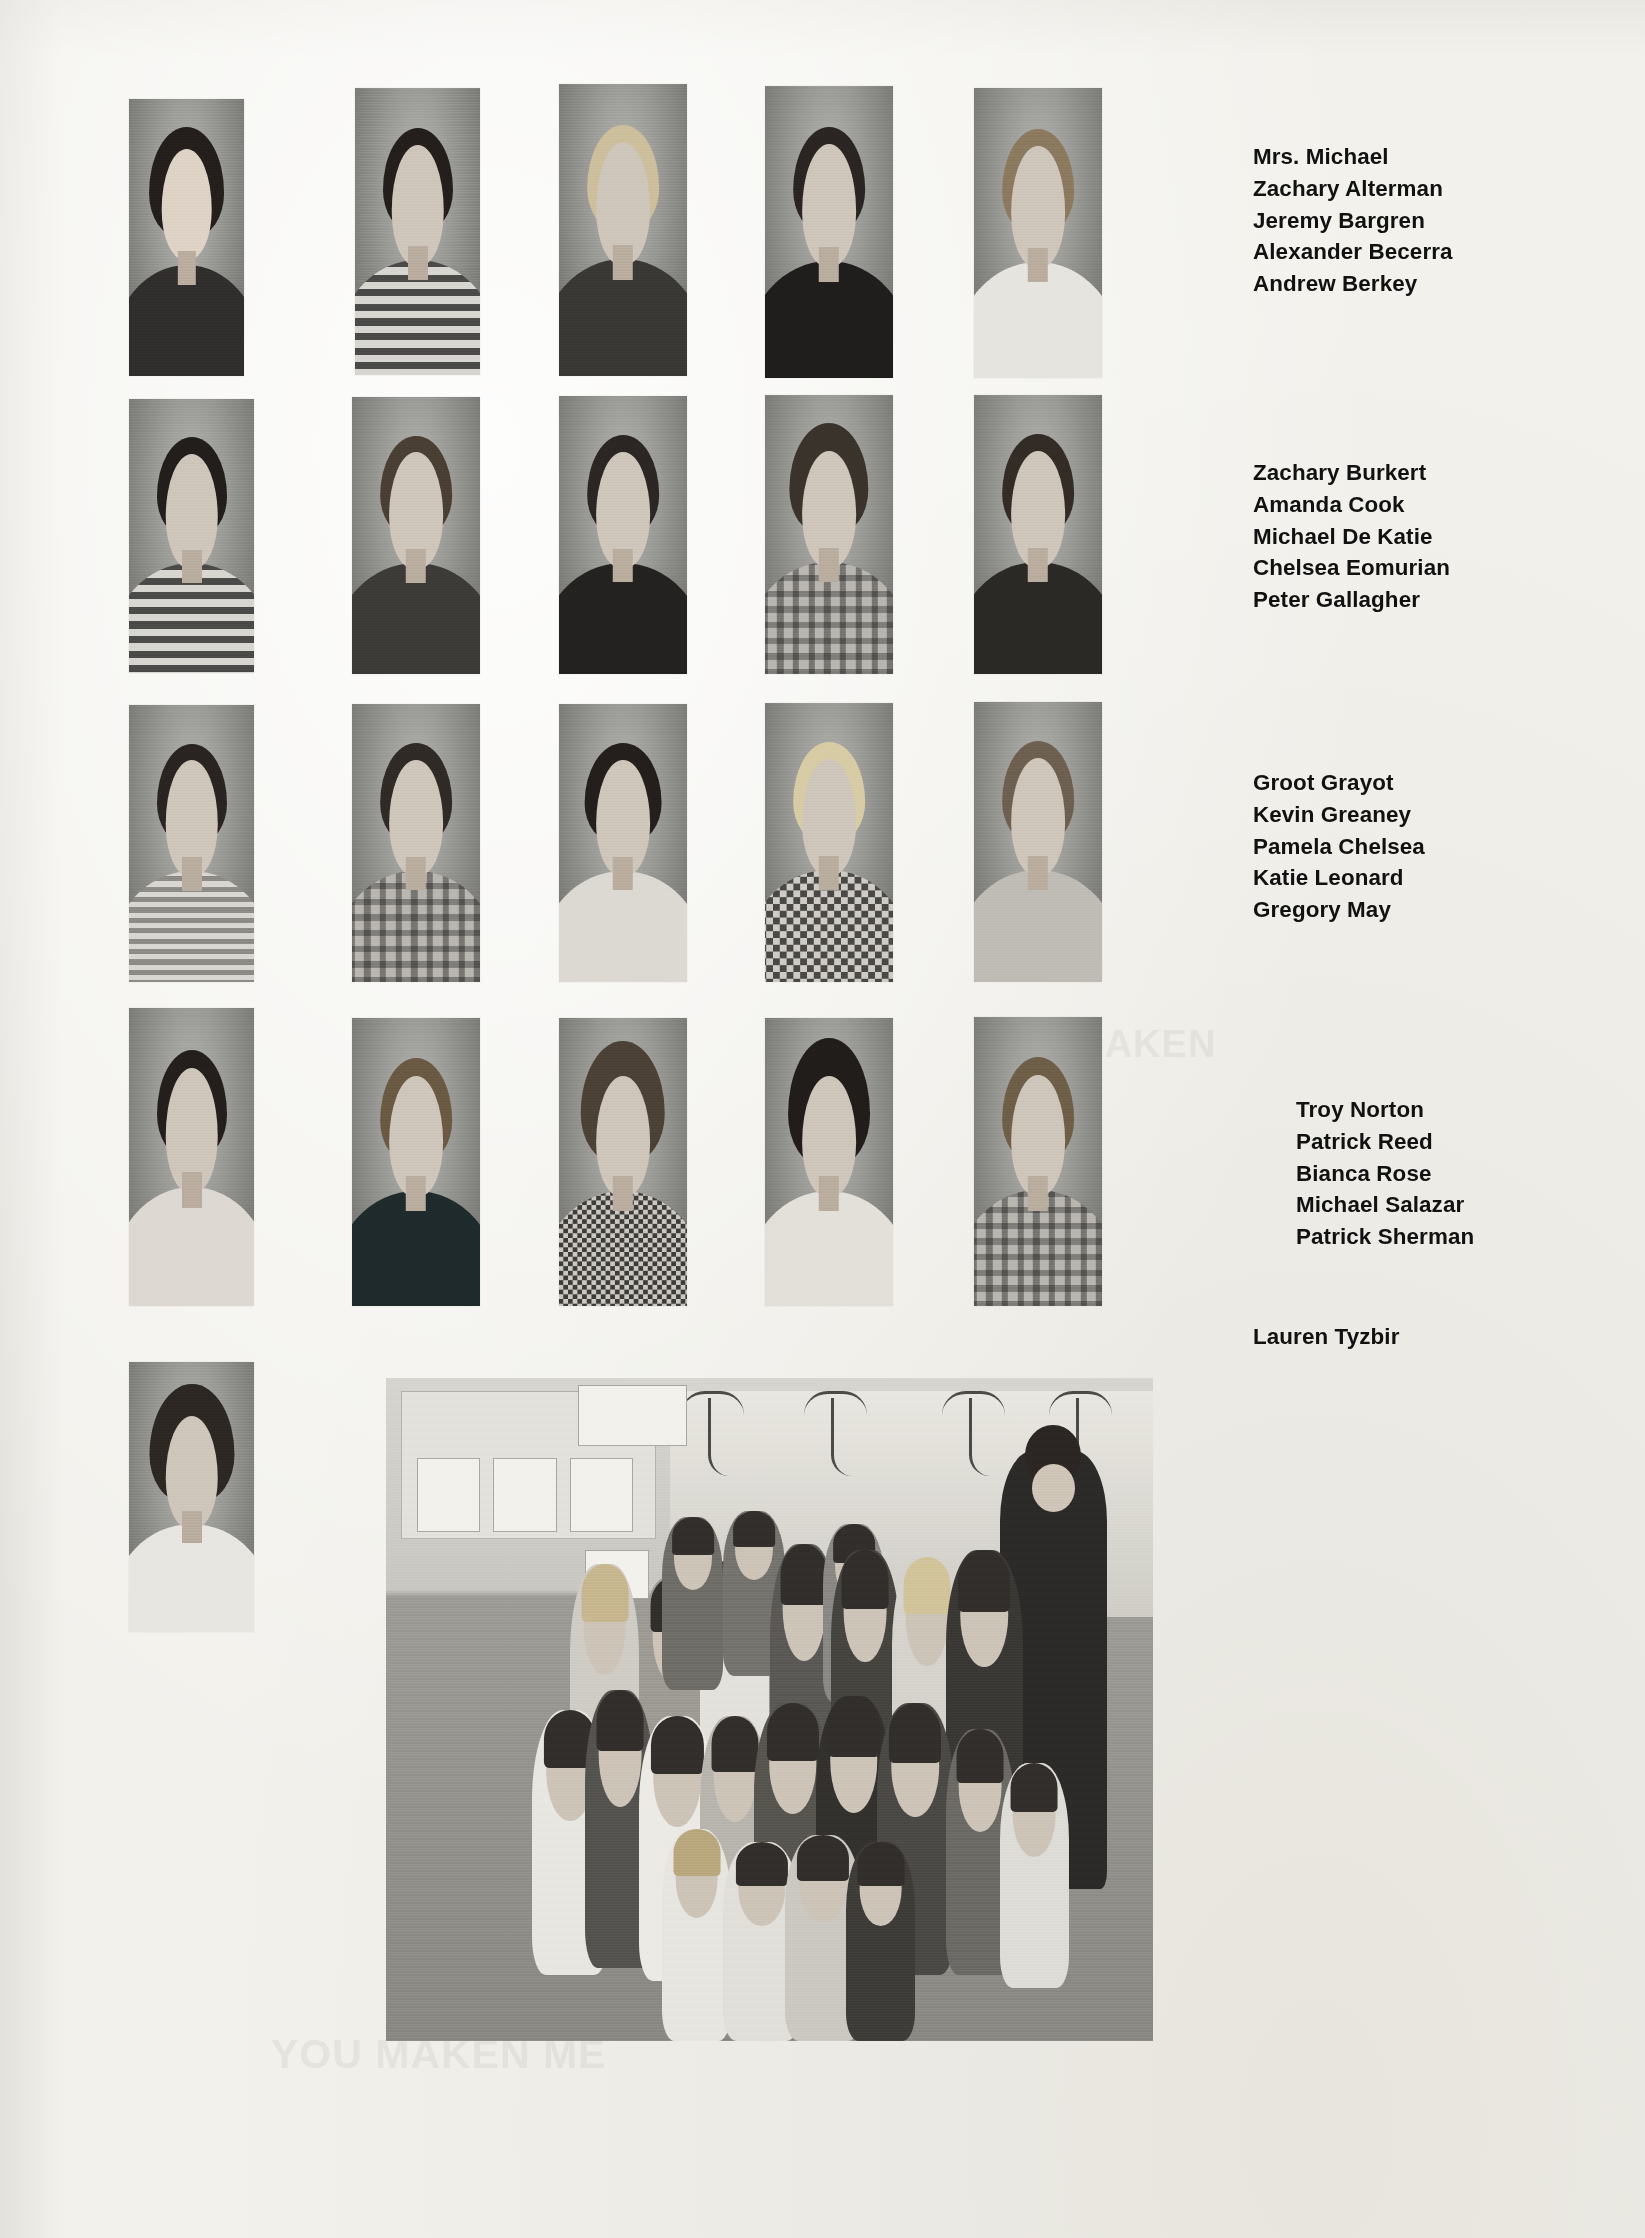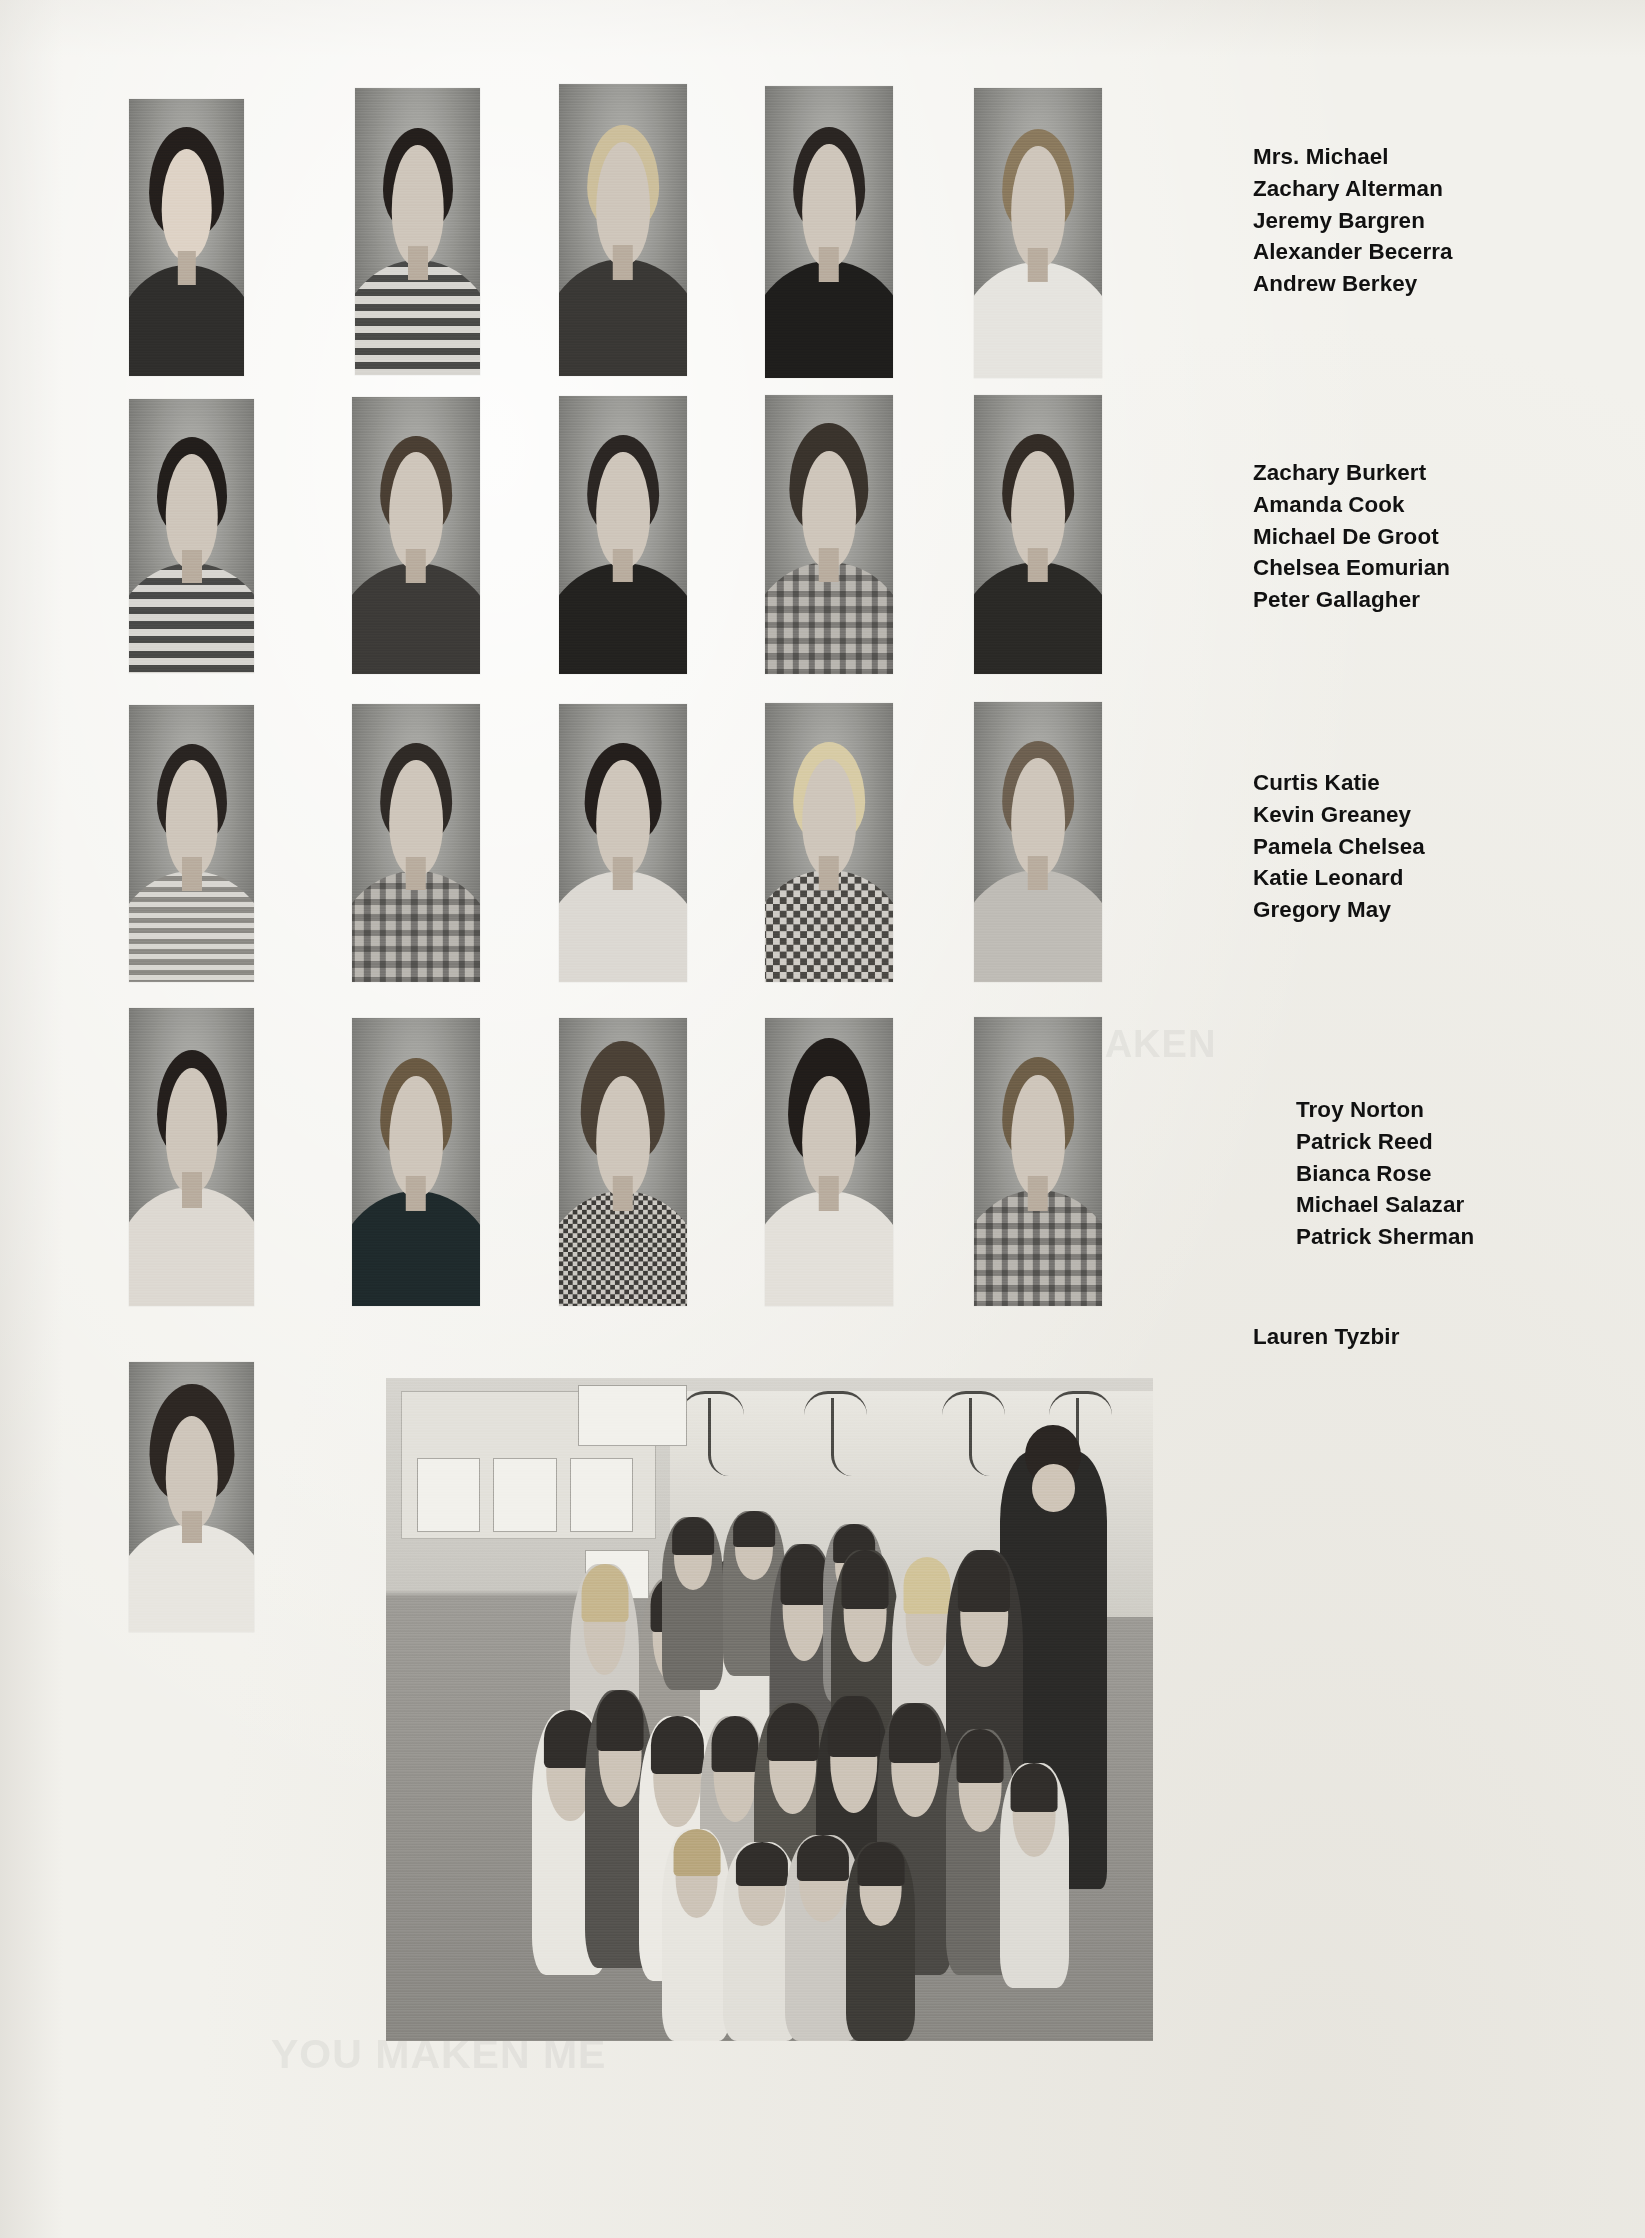--- a/index.html
+++ b/index.html
@@ -329,21 +329,21 @@
     <div class="shoulders" style="background:#2a2926;"></div>
     <div class="hair" style="background:#332c26;"></div>
     <div class="head"></div>
     <div class="neck"></div>
     <div class="grain"></div>
   </div>
 
   <div class="name-block" style="left:1253px; top:457px;">
     <div>Zachary Burkert</div>
     <div>Amanda Cook</div>
-    <div>Michael De Groot</div>
+    <div>Michael De Katie</div>
     <div>Chelsea Eomurian</div>
     <div>Peter Gallagher</div>
   </div>
 
   <div class="portrait stripe" style="left:129px; top:705px; width:125px; height:277px;">
     <div class="bg"></div>
     <div class="shoulders" style="background:repeating-linear-gradient(180deg,#d9d7d2 0 5.2px,#8d8b86 5.2px 10.4px);"></div>
     <div class="hair" style="background:#292421;"></div>
     <div class="head"></div>
     <div class="neck"></div>
@@ -380,21 +380,21 @@
   <div class="portrait light" style="left:974px; top:702px; width:128px; height:280px;">
     <div class="bg"></div>
     <div class="shoulders" style="background:#bfbcb6;"></div>
     <div class="hair" style="background:#6d6050;"></div>
     <div class="head"></div>
     <div class="neck"></div>
     <div class="grain"></div>
   </div>
 
   <div class="name-block" style="left:1253px; top:767px;">
-    <div>Curtis Katie</div>
+    <div>Groot Grayot</div>
     <div>Kevin Greaney</div>
     <div>Pamela Chelsea</div>
     <div>Katie Leonard</div>
     <div>Gregory May</div>
   </div>
 
   <div class="portrait light" style="left:129px; top:1008px; width:125px; height:298px;">
     <div class="bg"></div>
     <div class="shoulders" style="background:#ddd9d2;"></div>
     <div class="hair" style="background:#241f1c;"></div>

